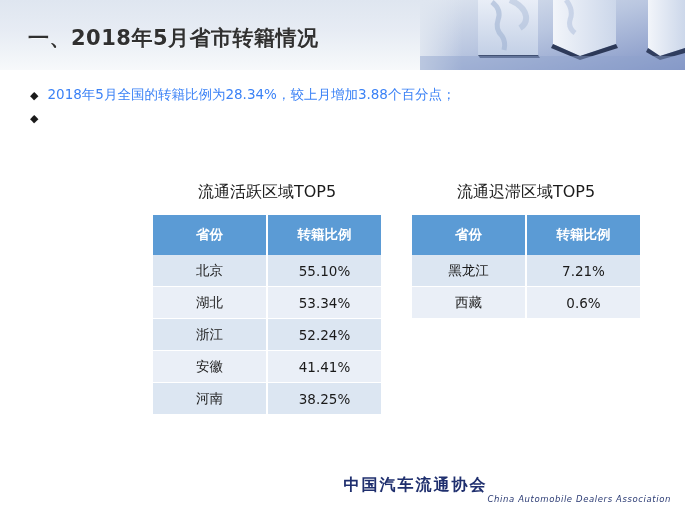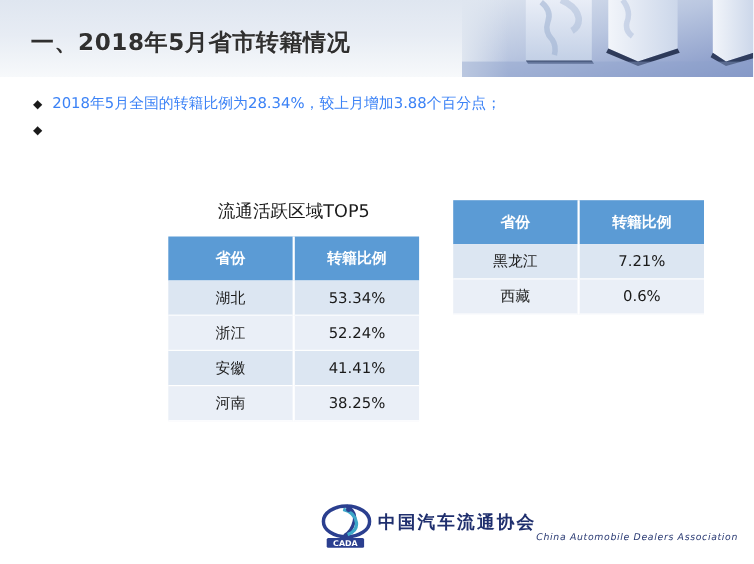--- a/index.html
+++ b/index.html
@@ -208,40 +208,45 @@
   <div class="table-caption">流通活跃区域TOP5</div>
   <table class="data-table">
     <thead>
       <tr>
         <th>省份</th>
         <th>转籍比例</th>
       </tr>
     </thead>
     <tbody>
       <tr>
+        <td>北京</td>
+        <td>55.10%</td>
+      </tr>
+      <tr>
         <td>湖北</td>
         <td>53.34%</td>
       </tr>
       <tr>
         <td>浙江</td>
         <td>52.24%</td>
       </tr>
       <tr>
         <td>安徽</td>
         <td>41.41%</td>
       </tr>
       <tr>
         <td>河南</td>
         <td>38.25%</td>
       </tr>
     </tbody>
   </table>
 </div>
 
 <div class="table-block right">
+  <div class="table-caption">流通迟滞区域TOP5</div>
   <table class="data-table">
     <thead>
       <tr>
         <th>省份</th>
         <th>转籍比例</th>
       </tr>
     </thead>
     <tbody>
       <tr>
         <td>黑龙江</td>
@@ -249,27 +254,17 @@
       </tr>
       <tr>
         <td>西藏</td>
         <td>0.6%</td>
       </tr>
     </tbody>
   </table>
 </div>
 
 <div class="logo">
-  <div class="logo-emblem">
-    <svg width="46" height="42" viewBox="0 0 46 42">
-      <ellipse cx="23" cy="17" rx="21" ry="14" fill="none" stroke="#2b3f8f" stroke-width="3.2"></ellipse>
-      <path d="M23 3 q9 5 7 14 q-2 9 -9 13" fill="none" stroke="#2b3f8f" stroke-width="3"></path>
-      <path d="M20 6 q11 3 12 12 q1 8 -8 11" fill="none" stroke="#3ea8c9" stroke-width="3"></path>
-      <circle cx="25" cy="6" r="2.4" fill="#2b3f8f"></circle>
-      <rect x="5" y="32" width="34" height="9" rx="1.5" fill="#2b3f8f"></rect>
-      <text x="22" y="39.3" font-family="'DejaVu Sans','Liberation Sans',sans-serif" font-size="7.2" font-weight="bold" fill="#ffffff" text-anchor="middle">CADA</text>
-    </svg>
-  </div>
   <div class="logo-textblock">
     <span class="logo-cn">中国汽车流通协会</span>
     <span class="logo-en">China Automobile Dealers Association</span>
   </div>
 </div>
 
 </body></html>

